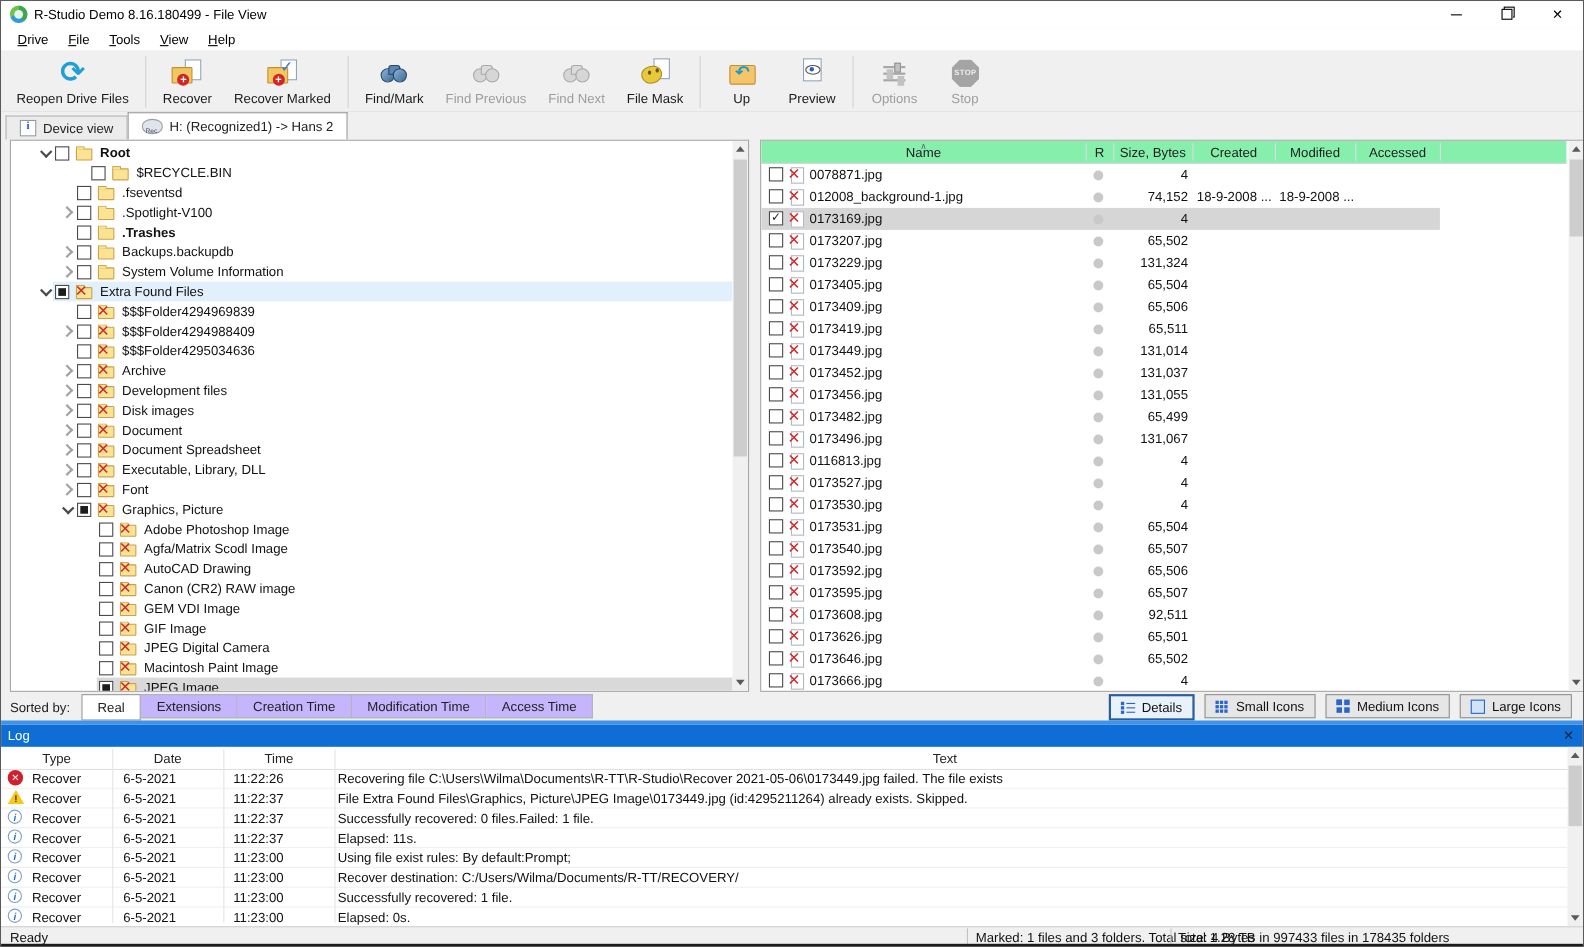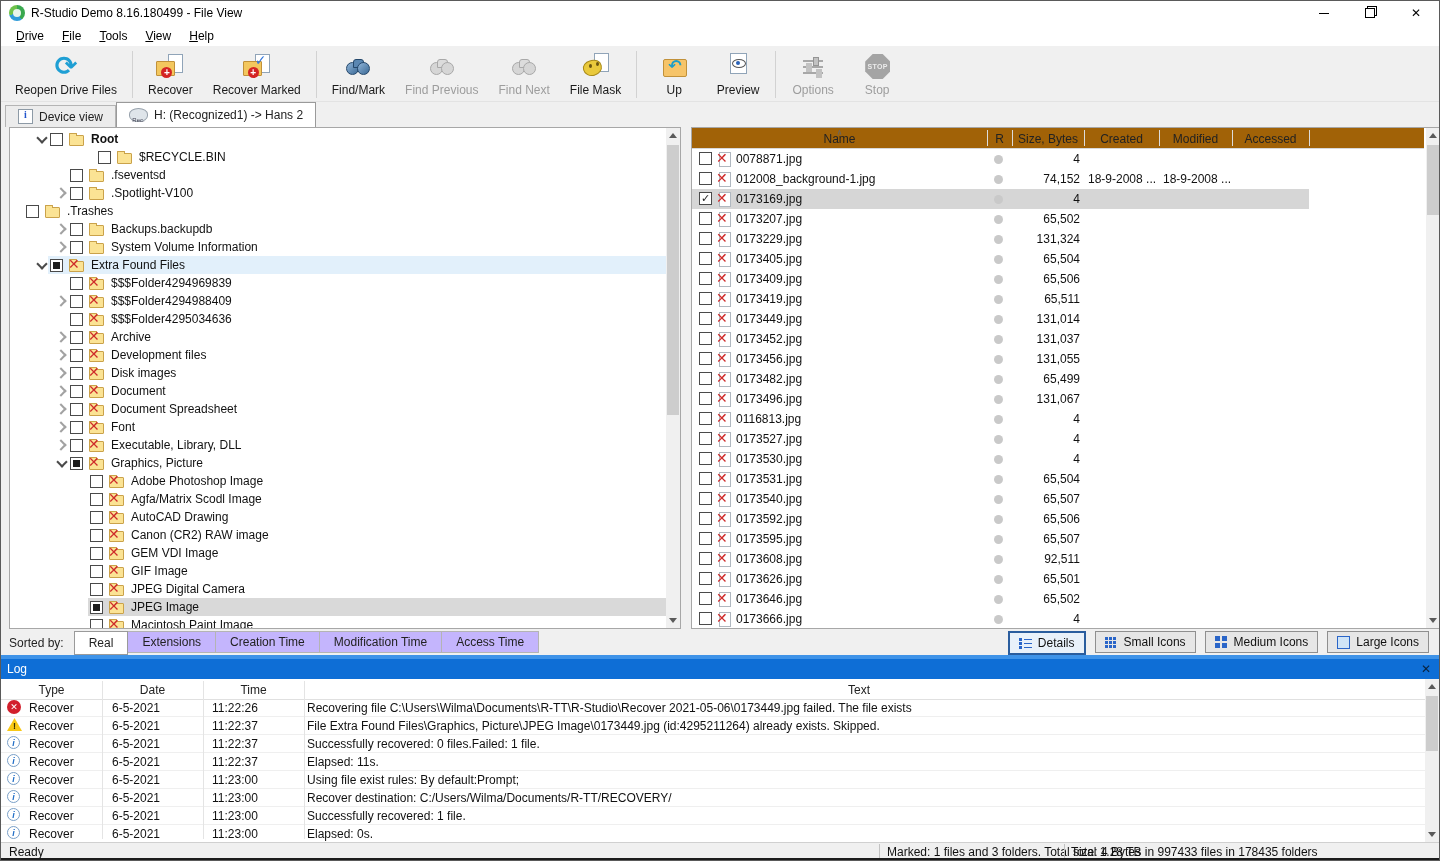--- a/index.html
+++ b/index.html
@@ -83,21 +83,21 @@
   .cb{width:13px;height:13px;border:1px solid #4a4a4a;background:#fff;box-sizing:border-box;flex:none;}
   .cb.partial::before{content:"";display:block;width:7px;height:7px;background:#1d1d1d;margin:2px;}
   .cb.checked::before{content:"✓";display:block;font-size:11px;font-weight:bold;color:#222;text-align:center;line-height:11px;}
   .t-ico{position:relative;width:16px;height:14px;flex:none;margin-left:6px;}
   .t-ico .fold{position:absolute;left:0;top:3px;width:13px;height:9px;background:#fbe394;border:1px solid #caa24a;border-radius:1px;}
   .t-ico .fold::before{content:"";position:absolute;left:-1px;top:-3px;width:6px;height:2px;background:#fbe394;border:1px solid #caa24a;border-bottom:none;border-radius:1px 1px 0 0;}
   .t-ico.x::after{content:"✕";position:absolute;left:-1px;top:-2px;font-size:14px;font-weight:bold;color:#cf2b2b;}
   .t-lbl{margin-left:6px;white-space:nowrap;}
   .t-lbl.bold{font-weight:bold;}
   
-  .fl-header{position:absolute;left:0;top:0;width:732px;height:20px;background:#a16207;border-bottom:1px solid #d8d8d8;}
+  .fl-header{position:absolute;left:0;top:0;width:732px;height:20px;background:#86efac;border-bottom:1px solid #d8d8d8;}
   .fl-hcell{position:absolute;top:4px;text-align:center;color:#222;}
   .hdr-div{position:absolute;top:2px;width:1px;height:16px;background:#dcdcdc;}
   .sort-caret{position:absolute;top:-4px;left:50%;transform:translateX(-50%);font-size:8px;color:#666;}
   .sort-caret::before{content:"∧";}
   .fl-rows{position:absolute;left:0;top:21px;width:732px;height:479px;overflow:hidden;}
   .f-row{position:relative;height:20px;}
   .f-row .hl{position:absolute;left:0;top:0;height:20px;width:617px;background:#d6d6d6;}
   .f-row .cb{position:absolute;left:7px;top:3px;}
   .f-ico{position:absolute;left:26px;top:2px;width:12px;height:15px;}
   .f-ico .pg{position:absolute;left:1px;top:1px;width:10px;height:13px;background:#fff;border:1px solid #b0b8c0;}
@@ -280,21 +280,21 @@
                 <span class="exp open"></span>
               </span>
               <span class="cb"></span>
               <span class="t-ico">
                 <span class="fold"></span>
               </span>
               <span class="t-lbl bold">Root</span>
             </span>
           </div>
           <div class="tree-row">
-            <span class="tr-content" style="padding-left: 72px;">
+            <span class="tr-content" style="padding-left: 57px;">
               <span class="exp-slot"></span>
               <span class="cb"></span>
               <span class="t-ico">
                 <span class="fold"></span>
               </span>
               <span class="t-lbl">$RECYCLE.BIN</span>
             </span>
           </div>
           <div class="tree-row">
             <span class="tr-content" style="padding-left: 44px;">
@@ -312,21 +312,21 @@
                 <span class="exp"></span>
               </span>
               <span class="cb"></span>
               <span class="t-ico">
                 <span class="fold"></span>
               </span>
               <span class="t-lbl">.Spotlight-V100</span>
             </span>
           </div>
           <div class="tree-row">
-            <span class="tr-content" style="">
+            <span class="tr-content" style="padding-left: 44px; font-weight: bold;">
               <span class="exp-slot"></span>
               <span class="cb"></span>
               <span class="t-ico">
                 <span class="fold"></span>
               </span>
               <span class="t-lbl">.Trashes</span>
             </span>
           </div>
           <div class="tree-row">
             <span class="tr-content" style="padding-left: 44px;">
@@ -459,38 +459,38 @@
           </div>
           <div class="tree-row">
             <span class="tr-content" style="padding-left: 44px;">
               <span class="exp-slot">
                 <span class="exp"></span>
               </span>
               <span class="cb"></span>
               <span class="t-ico x">
                 <span class="fold"></span>
               </span>
+              <span class="t-lbl">Executable, Library, DLL</span>
+            </span>
+          </div>
+          <div class="tree-row">
+            <span class="tr-content" style="padding-left: 44px;">
+              <span class="exp-slot">
+                <span class="exp"></span>
+              </span>
+              <span class="cb"></span>
+              <span class="t-ico x">
+                <span class="fold"></span>
+              </span>
               <span class="t-lbl">Font</span>
             </span>
           </div>
           <div class="tree-row">
             <span class="tr-content" style="padding-left: 44px;">
               <span class="exp-slot">
-                <span class="exp"></span>
-              </span>
-              <span class="cb"></span>
-              <span class="t-ico x">
-                <span class="fold"></span>
-              </span>
-              <span class="t-lbl">Executable, Library, DLL</span>
-            </span>
-          </div>
-          <div class="tree-row">
-            <span class="tr-content" style="padding-left: 44px;">
-              <span class="exp-slot">
                 <span class="exp open"></span>
               </span>
               <span class="cb partial"></span>
               <span class="t-ico x">
                 <span class="fold"></span>
               </span>
               <span class="t-lbl">Graphics, Picture</span>
             </span>
           </div>
           <div class="tree-row">
@@ -554,41 +554,41 @@
             </span>
           </div>
           <div class="tree-row">
             <span class="tr-content" style="padding-left: 64px;">
               <span class="exp-slot"></span>
               <span class="cb"></span>
               <span class="t-ico x">
                 <span class="fold"></span>
               </span>
               <span class="t-lbl">JPEG Digital Camera</span>
+            </span>
+          </div>
+          <div class="tree-row">
+            <span class="tr-content" style="padding-left: 64px;">
+              <span class="exp-slot"></span>
+              <span class="cb"></span>
+              <span class="t-ico x">
+                <span class="fold"></span>
+              </span>
+              <span class="t-lbl">Macintosh Paint Image</span>
             </span>
           </div>
           <div class="tree-row">
             <div class="hl gray" style="left: 78px;"></div>
             <span class="tr-content" style="padding-left: 64px;">
               <span class="exp-slot"></span>
               <span class="cb partial"></span>
               <span class="t-ico x">
                 <span class="fold"></span>
               </span>
               <span class="t-lbl">JPEG Image</span>
-            </span>
-          </div>
-          <div class="tree-row">
-            <span class="tr-content" style="padding-left: 64px;">
-              <span class="exp-slot"></span>
-              <span class="cb"></span>
-              <span class="t-ico x">
-                <span class="fold"></span>
-              </span>
-              <span class="t-lbl">Macintosh Paint Image</span>
             </span>
           </div>
         </div>
       <div class="sb sb-v" style="right:0;top:0;height:500px;width:14px;">
         <span class="sb-btn sb-up" style="top:0;"></span>
         <span class="sb-thumb" style="top:17px;height:270px;"></span>
         <span class="sb-btn sb-down" style="top:485px;"></span>
       </div>
     </div>
     <div class="panel panel-files">

